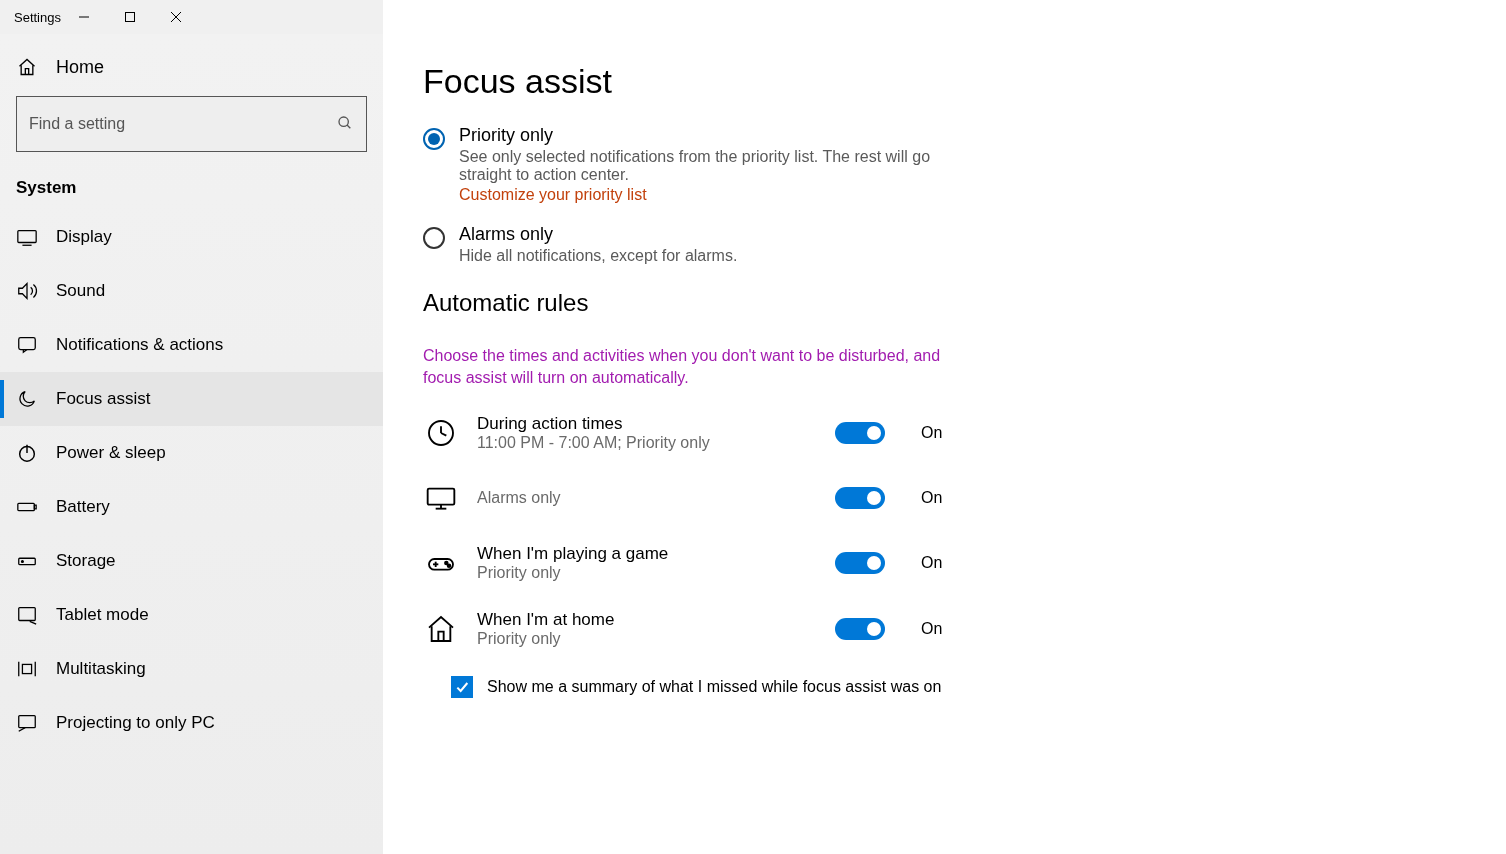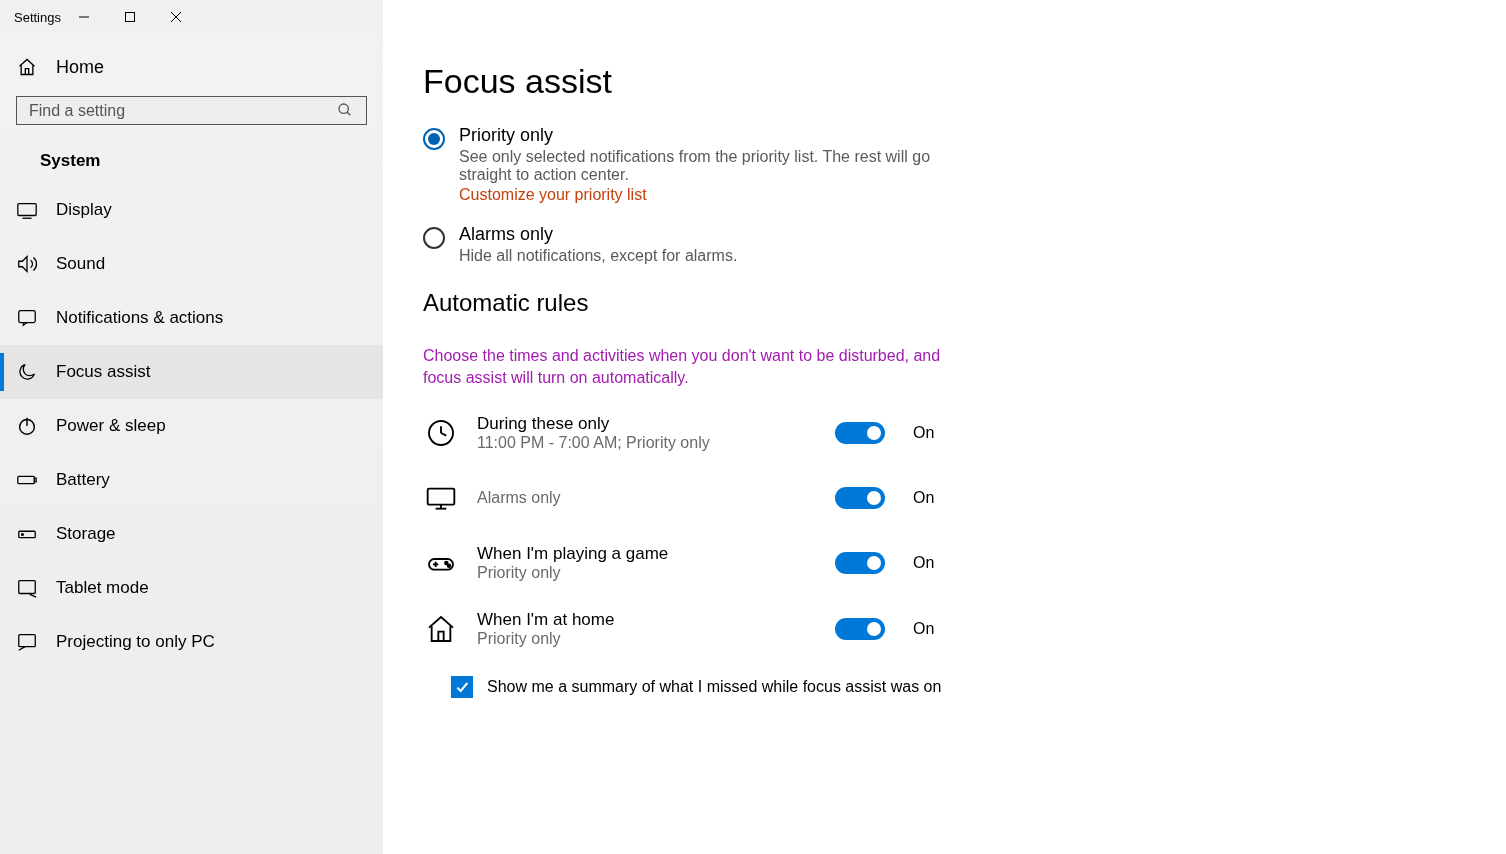--- a/index.html
+++ b/index.html
@@ -48,41 +48,40 @@
       align-items: center;
       gap: 18px;
       padding: 14px 16px 18px 16px;
       cursor: default;
     }
     .home-row .label { font-size: 18px; color: #000; }
     .icon { width: 22px; height: 22px; flex-shrink: 0; display:flex;align-items:center;justify-content:center; }
     .search-wrap { padding: 0 16px 18px 16px; }
     .search {
       width: 100%;
-      height: 29px;
+      height: 56px;
       background: #eeeeee;
       border: 1px solid #555;
       padding: 0 40px 0 12px;
       font-size: 16px;
       color: #333;
       position: relative;
     }
     .search-box { position:relative; }
     .search-icon {
       position: absolute;
       right: 12px; top: 50%; transform: translateY(-50%);
       width: 18px; height: 18px;
       color: #555;
     }
     .section-label {
       padding: 8px 16px 12px 16px;
       font-size: 17px;
       font-weight: 600;
       color: #000;
-      margin-left: 24px;
     }
     .nav-list { display:flex; flex-direction:column; }
     .nav-item {
       display: flex;
       align-items: center;
       gap: 18px;
       padding: 16px 16px;
       cursor: default;
       position: relative;
     }
@@ -123,21 +122,21 @@
     .rule .rule-icon { width: 36px; height: 36px; display:flex;align-items:center;justify-content:center; color:#000; flex-shrink:0; }
     .rule .rule-texts { width: 340px; }
     .rule .rule-title { font-size: 17px; }
     .rule .rule-sub { font-size: 16px; color: #6a6a6a; }
     .toggle {
       width: 50px; height: 22px; border-radius: 11px; background:#0078d7; position:relative; cursor:pointer;
     }
     .toggle .knob {
       width: 14px; height:14px; background:#fff; border-radius:50%; position:absolute; right:4px; top:4px;
     }
-    .toggle-label { font-size: 16px; margin-left: 10px; }
+    .toggle-label { font-size: 16px; margin-left: 18px; }
     .check-row { display:flex; align-items:center; gap:14px; margin-top: 6px; padding-left: 28px; }
     .checkbox {
       width: 22px; height:22px; background:#0078d7; display:flex;align-items:center;justify-content:center;
     }
     .checkbox svg { stroke:#fff; }
     .check-row .cl { font-size: 16px; }
     input::placeholder { color:#555; }
   </style>
 </head>
 <body>
@@ -260,20 +259,30 @@
           <svg width="22" height="22" viewBox="0 0 24 24" fill="none" stroke="#000" stroke-width="1.4">
               <rect x="3" y="4" width="18" height="14" rx="1"></rect>
               <path d="M15 19 L22 22"></path>
             </svg>
         </span>
         <span class="label">Tablet mode</span>
       </div>
       <div class="nav-item">
         <span class="icon">
           <svg width="22" height="22" viewBox="0 0 24 24" fill="none" stroke="#000" stroke-width="1.4">
+              <line x1="3" y1="4" x2="3" y2="20"></line>
+              <line x1="21" y1="4" x2="21" y2="20"></line>
+              <rect x="7" y="7" width="10" height="10"></rect>
+            </svg>
+        </span>
+        <span class="label">Multitasking</span>
+      </div>
+      <div class="nav-item">
+        <span class="icon">
+          <svg width="22" height="22" viewBox="0 0 24 24" fill="none" stroke="#000" stroke-width="1.4">
               <rect x="3" y="4" width="18" height="13" rx="1"></rect>
               <path d="M3 21 L10 17"></path>
             </svg>
         </span>
         <span class="label">Projecting to only PC</span>
       </div>
     </nav>
   </aside>
 
   <section class="content">
@@ -303,21 +312,21 @@
 
     <div class="rule">
       <div class="rule-icon">
         <svg width="32" height="32" viewBox="0 0 24 24" fill="none" stroke="#000" stroke-width="1.4">
             <circle cx="12" cy="12" r="9"></circle>
             <line x1="12" y1="12" x2="12" y2="7"></line>
             <line x1="12" y1="12" x2="16" y2="14"></line>
           </svg>
       </div>
       <div class="rule-texts">
-        <div class="rule-title">During these only</div>
+        <div class="rule-title">During action times</div>
         <div class="rule-sub">11:00 PM - 7:00 AM; Priority only</div>
       </div>
       <div class="toggle">
           <div class="knob"></div>
         </div>
       <span class="toggle-label">On</span>
     </div>
 
     <div class="rule">
       <div class="rule-icon">

